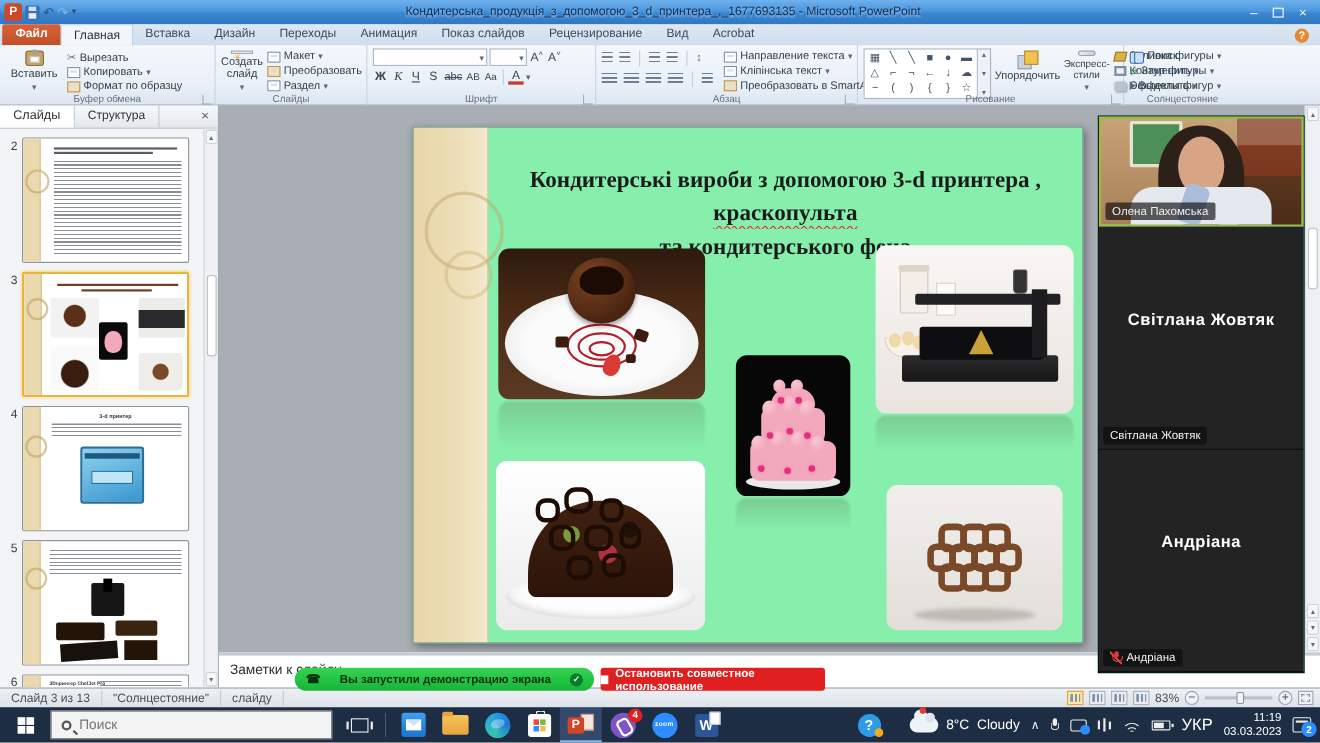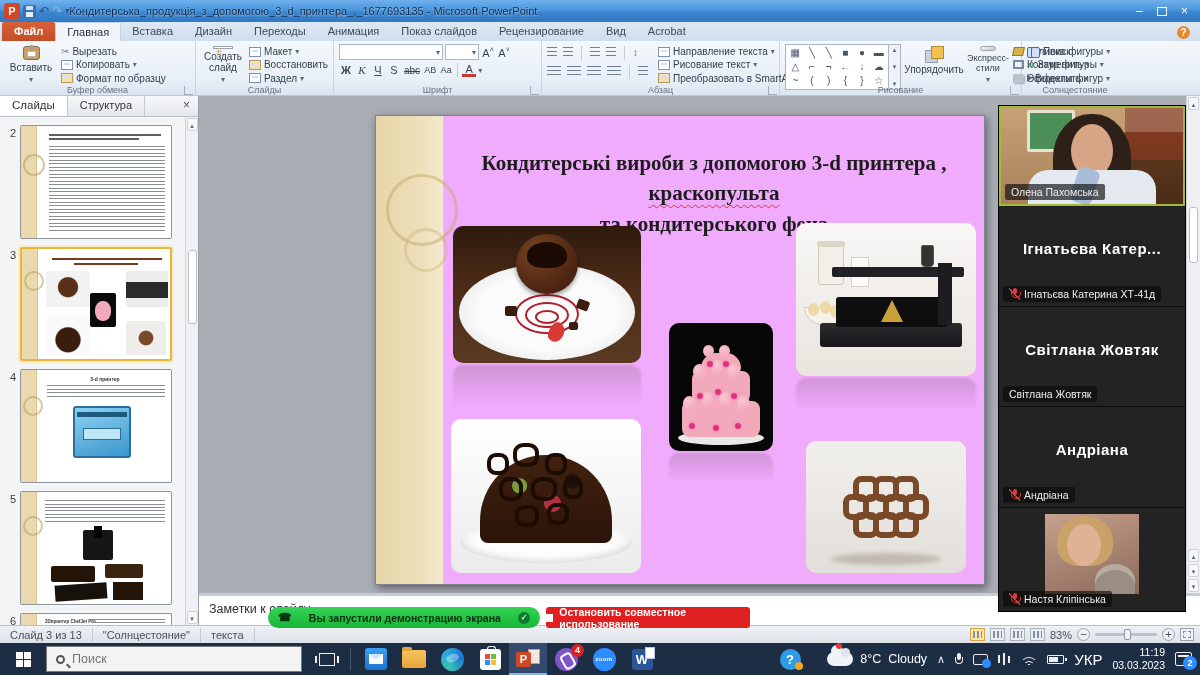--- a/index.html
+++ b/index.html
@@ -9,21 +9,21 @@
 
   
   .titlebar{position:absolute;left:0;top:0;width:1200px;height:22px;background:linear-gradient(180deg,#6fb0ec 0%,#4b97de 45%,#3c86cf 55%,#2f79c4 100%);display:flex;align-items:center;color:#0d2746}
   .qat{display:flex;align-items:center;gap:3px;padding-left:4px}
   .pptlogo{width:16px;height:16px;background:#d04727;border-radius:3px;color:#fff;font-weight:bold;font-size:11px;text-align:center;line-height:16px}
   .ic-save{width:13px;height:13px;background:#3a6fb5;border-radius:2px;position:relative}
   .ic-save::before{content:"";position:absolute;left:3px;top:1px;right:3px;height:4px;background:#cfe0f2}
   .ic-save::after{content:"";position:absolute;left:3px;bottom:1px;right:3px;height:5px;background:#e9eef5}
   .qglyph{font-size:12px;line-height:12px;color:#2a4f7d}
   .qglyph.dis{color:#8fb2d8}
-  .win-title{flex:1;font-size:11px;color:#0e2c52;text-shadow:0 1px 2px rgba(255,255,255,.6);white-space:nowrap;overflow:hidden}
+  .win-title{flex:1;text-align:center;font-size:11px;color:#0e2c52;text-shadow:0 1px 2px rgba(255,255,255,.6);white-space:nowrap;overflow:hidden}
   .winbtns{display:flex;gap:14px;padding-right:12px;color:#fff;align-items:center}
   .winbtns span{font-size:12px;line-height:12px}
   .ic-restore{width:10px;height:9px;border:1.5px solid #fff;position:relative}
 
   
   .tabrow{position:absolute;left:0;top:22px;width:1200px;height:19px;background:linear-gradient(180deg,#dde8f3,#cfdded);display:flex;align-items:flex-end}
   .filetab{background:linear-gradient(180deg,#d8603a,#c14f26);color:#fff;font-weight:bold;font-size:11px;padding:3px 12px;height:19px;border-radius:2px 2px 0 0;margin-left:2px}
   .rtab{padding:3px 11px;height:19px;font-size:11px;color:#3e4a5a}
   .rtab.active{background:#f2f6fb;border:1px solid #c3d1e0;border-bottom:none;border-radius:2px 2px 0 0;color:#1f2a38}
   .tab-help{margin-left:auto;margin-right:10px;margin-bottom:2px;width:13px;height:13px;border-radius:50%;background:#e8882e;color:#fff;font-size:10px;font-weight:bold;text-align:center;line-height:13px}
@@ -85,21 +85,21 @@
   .trow.sel .thumb{border:2px solid #e9b53f;box-shadow:0 0 0 2px #f8ecc8}
   .txtlines{position:absolute;background:repeating-linear-gradient(180deg,#8a8f96 0 1px,transparent 1px 3.5px)}
   .titline{position:absolute;background:#5a5f66;height:2px}
   .t3img{position:absolute;border-radius:2px}
   .lp-scroll{position:absolute;right:0;top:21px;width:13px;bottom:0;background:#eef0f3;border-left:1px solid #cfd4da;display:flex;flex-direction:column;align-items:center}
   .sbtn{width:11px;height:13px;font-size:7px;color:#5a6878;text-align:center;line-height:13px;background:#f6f7f9;border:1px solid #cdd2d9;border-radius:2px;margin:1px 0}
   .sthumb{width:9px;background:#fff;border:1px solid #b9bfc8;border-radius:3px}
 
   
   .canvas{position:absolute;left:199px;top:96px;width:1001px;height:497px;background:#a9adb4}
-  .slide{position:absolute;left:176px;top:19px;width:610px;height:470px;background:#f0abfc;border:1px solid #7e858d;box-shadow:2px 3px 8px rgba(0,0,0,.45);overflow:hidden}
+  .slide{position:absolute;left:176px;top:19px;width:610px;height:470px;background:#86efac;border:1px solid #7e858d;box-shadow:2px 3px 8px rgba(0,0,0,.45);overflow:hidden}
   .slide .lstrip{position:absolute;left:0;top:0;width:68px;height:100%;background:linear-gradient(90deg,#e7d5a8,#eee0bb 70%,#f4ead0);border-right:1px solid #e0cf9f}
   .slide .ring{position:absolute;border-radius:50%;border:3px solid rgba(195,168,105,.5)}
   .slide-title{position:absolute;left:78px;top:32px;width:520px;text-align:center;font-family:"Liberation Serif",serif;font-weight:bold;font-size:21px;line-height:1.45;color:#1c1c1c}
   .wavy{text-decoration:underline;text-decoration-style:wavy;text-decoration-color:#e03030;text-decoration-thickness:1px;text-underline-offset:4px}
   .simg{position:absolute;border-radius:10px;overflow:hidden}
   .refl{position:absolute;border-radius:10px;background:linear-gradient(180deg,rgba(70,50,40,.18),rgba(70,50,40,0) 80%);filter:blur(1px)}
   
   .im1{background:linear-gradient(180deg,#2e1a0e,#4a2a16 40%,#5a3a22)}
   .im1 .plate{position:absolute;left:50%;top:38px;transform:translateX(-50%);width:176px;height:96px;border-radius:50%;background:radial-gradient(#fbfbfb 55%,#dcdcde)}
   .im1 .sp1,.im1 .sp2,.im1 .sp3{position:absolute;left:50%;border:2.5px solid #b01f2e;border-radius:50%;transform:translateX(-50%)}
@@ -320,21 +320,21 @@
       <span class="dd">▾</span>
     </div>
     <div class="rrows">
       <div class="rrow">
           <span class="ic mini"></span>
           <span>Макет</span>
           <span class="dd">▾</span>
         </div>
       <div class="rrow">
           <span class="ic mini warm"></span>
-          <span>Восстановить</span>
+          <span>Преобразовать</span>
         </div>
       <div class="rrow">
           <span class="ic mini"></span>
           <span>Раздел</span>
           <span class="dd">▾</span>
         </div>
     </div>
     <div class="glabel">Слайды</div>
   </div>
 
@@ -386,21 +386,21 @@
       </div>
     </div>
     <div class="rrows" style="padding-left:6px">
       <div class="rrow">
           <span class="ic mini"></span>
           <span>Направление текста</span>
           <span class="dd">▾</span>
         </div>
       <div class="rrow">
           <span class="ic mini"></span>
-          <span>Рисование текст</span>
+          <span>Кліпінська текст</span>
           <span class="dd">▾</span>
         </div>
       <div class="rrow">
           <span class="ic mini warm"></span>
           <span>Преобразовать в SmartArt</span>
           <span class="dd">▾</span>
         </div>
     </div>
     <div class="glabel">Абзац</div>
     <div class="dlaunch"></div>
@@ -672,21 +672,21 @@
   <span class="shield">✓</span>
 </div>
 <div class="redbtn">
   <span class="stopsq"></span>
   <span>Остановить совместное использование</span>
 </div>
 
 <div class="statusbar">
   <div class="sseg">Слайд 3 из 13</div>
   <div class="sseg">"Солнцестояние"</div>
-  <div class="sseg">текста</div>
+  <div class="sseg">слайду</div>
   <div class="sright">
     <span class="vbtn sel"></span>
     <span class="vbtn"></span>
     <span class="vbtn"></span>
     <span class="vbtn"></span>
     <span>83%</span>
     <span class="zbtn">−</span>
     <span class="zoomtrack">
         <span class="notch"></span>
         <span class="zthumb"></span>
@@ -710,48 +710,30 @@
     <div class="shelf"></div>
     <div class="hair"></div>
     <div class="face"></div>
     <div class="body"></div>
     <div class="scarf"></div>
     <div class="zname">
         <span>Олена Пахомська</span>
       </div>
   </div>
   <div class="ztile">
-    <div class="zbig">Ігнатьєва  Катер...</div>
-    <div class="zname">
-        <span class="mic"></span>
-        <span>Ігнатьєва Катерина ХТ-41д</span>
-      </div>
-  </div>
-  <div class="ztile">
     <div class="zbig">Світлана Жовтяк</div>
     <div class="zname">
         <span>Світлана Жовтяк</span>
       </div>
   </div>
   <div class="ztile">
     <div class="zbig">Андріана</div>
     <div class="zname">
         <span class="mic"></span>
         <span>Андріана</span>
-      </div>
-  </div>
-  <div class="ztile" style="flex:0 0 103px;border-bottom:none">
-    <div class="photo">
-      <div class="phair"></div>
-        <div class="pface"></div>
-        <div class="cat"></div>
-    </div>
-    <div class="zname">
-        <span class="mic"></span>
-        <span>Настя Кліпінська</span>
       </div>
   </div>
 </div>
 
 <div class="taskbar">
   <div class="startbtn">
       <span class="winlogo">
         <i></i>
         <i></i>
         <i></i>

